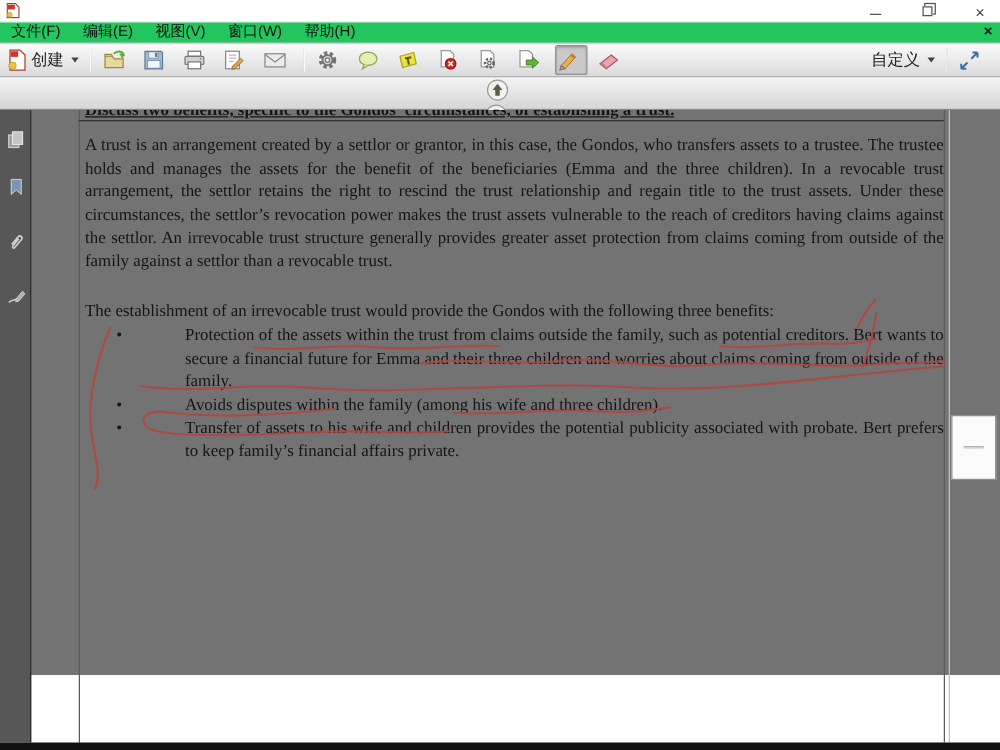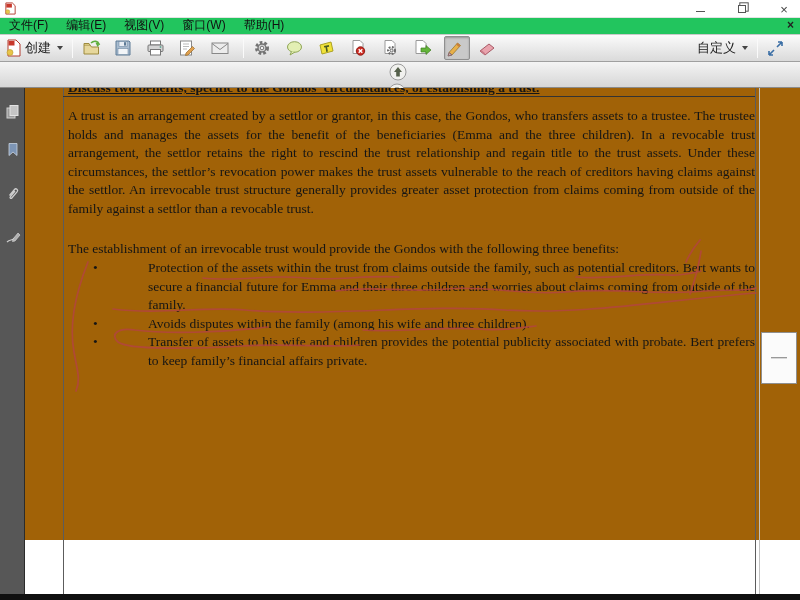--- a/index.html
+++ b/index.html
@@ -32,21 +32,21 @@
   .spacer { flex:1; }
   .page-input { width:30px; height:17px; border:1px solid #888; border-top-color:#6a6a6a; text-align:center; font-size:12px; font-family:"Liberation Sans",sans-serif; background:#fff; color:#111; }
   .zoom-box { display:flex; align-items:center; height:18px; border:1px solid #888; background:#fff; }
   .zoom-input { width:28px; height:16px; border:0; font-size:12px; padding-left:4px; font-family:"Liberation Sans",sans-serif; color:#111; }
   .zoom-dd { width:15px; height:16px; background:linear-gradient(#f4f4f4,#d2d2d2); border-left:1px solid #999; display:flex; align-items:center; justify-content:center; }
   .right-tabs { display:flex; align-items:flex-end; height:26px; margin-left:auto; }
   .rtab { font-size:15px; color:#1e3c6c; padding:0 14px; height:20px; display:flex; align-items:center; }
   .rtab-sep { width:1px; height:18px; background:#aeaeae; border-right:1px solid #f5f5f5; }
 
   
-  .main { position:absolute; top:88px; left:0; width:800px; height:452px; background:#a16207; }
+  .main { position:absolute; top:88px; left:0; width:800px; height:452px; background:#737373; }
   .nav-strip { position:absolute; top:0; left:0; width:25px; height:506px; background:#575757; border-right:1px solid #2b2b2b; }
   .nav-ic { position:absolute; left:3px; width:19px; height:19px; display:flex; align-items:center; justify-content:center; }
   .page-left-border  { position:absolute; top:0; left:63px;  width:1px; height:506px; background:#5c5c5c; }
   .page-right-border { position:absolute; top:0; left:755px; width:1px; height:506px; background:#5c5c5c; }
   .scroll-sep { position:absolute; top:0; left:759px; width:1px; height:506px; background:#c2c2c2; }
   .panel-grabber { position:absolute; top:244px; left:761px; width:36px; height:52px; background:#fbfbfb; border:1px solid #8f8f8f; display:flex; align-items:center; justify-content:center; }
   .panel-grabber span { display:block; width:16px; height:0; border-top:1px solid #999; border-bottom:1px solid #d8d8d8; }
   .bottom-strip { position:absolute; top:594px; left:0; width:800px; height:6px; background:#101010; }
 
   

